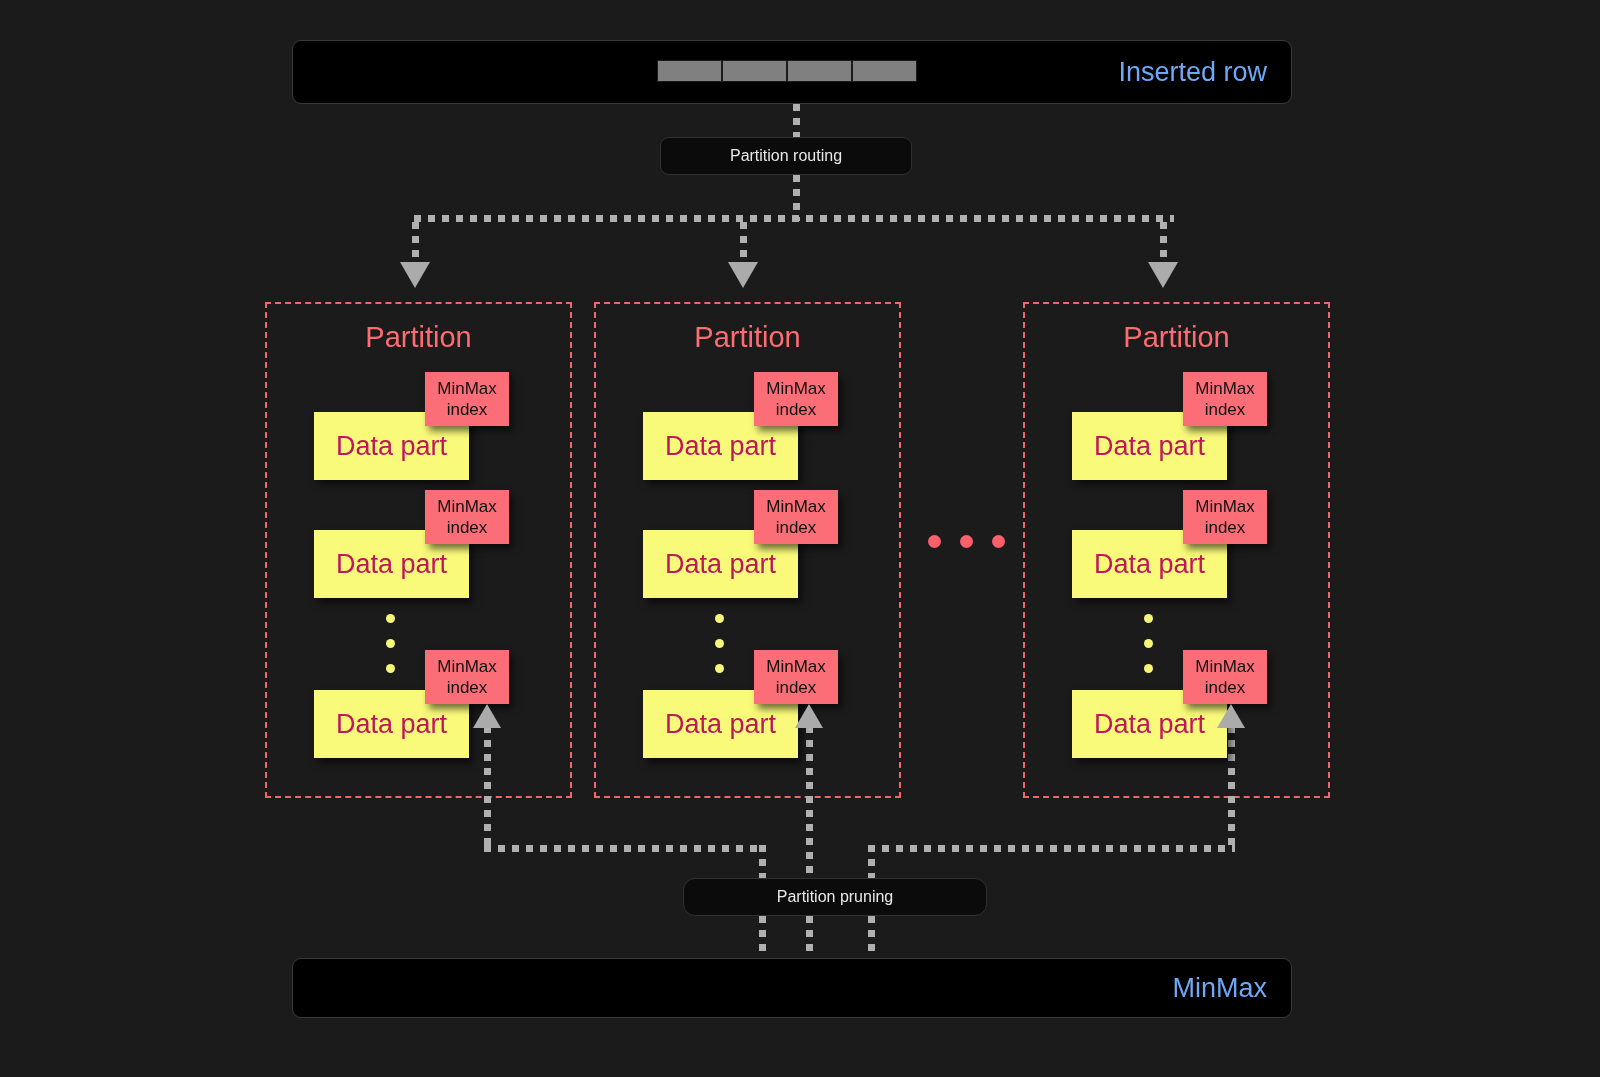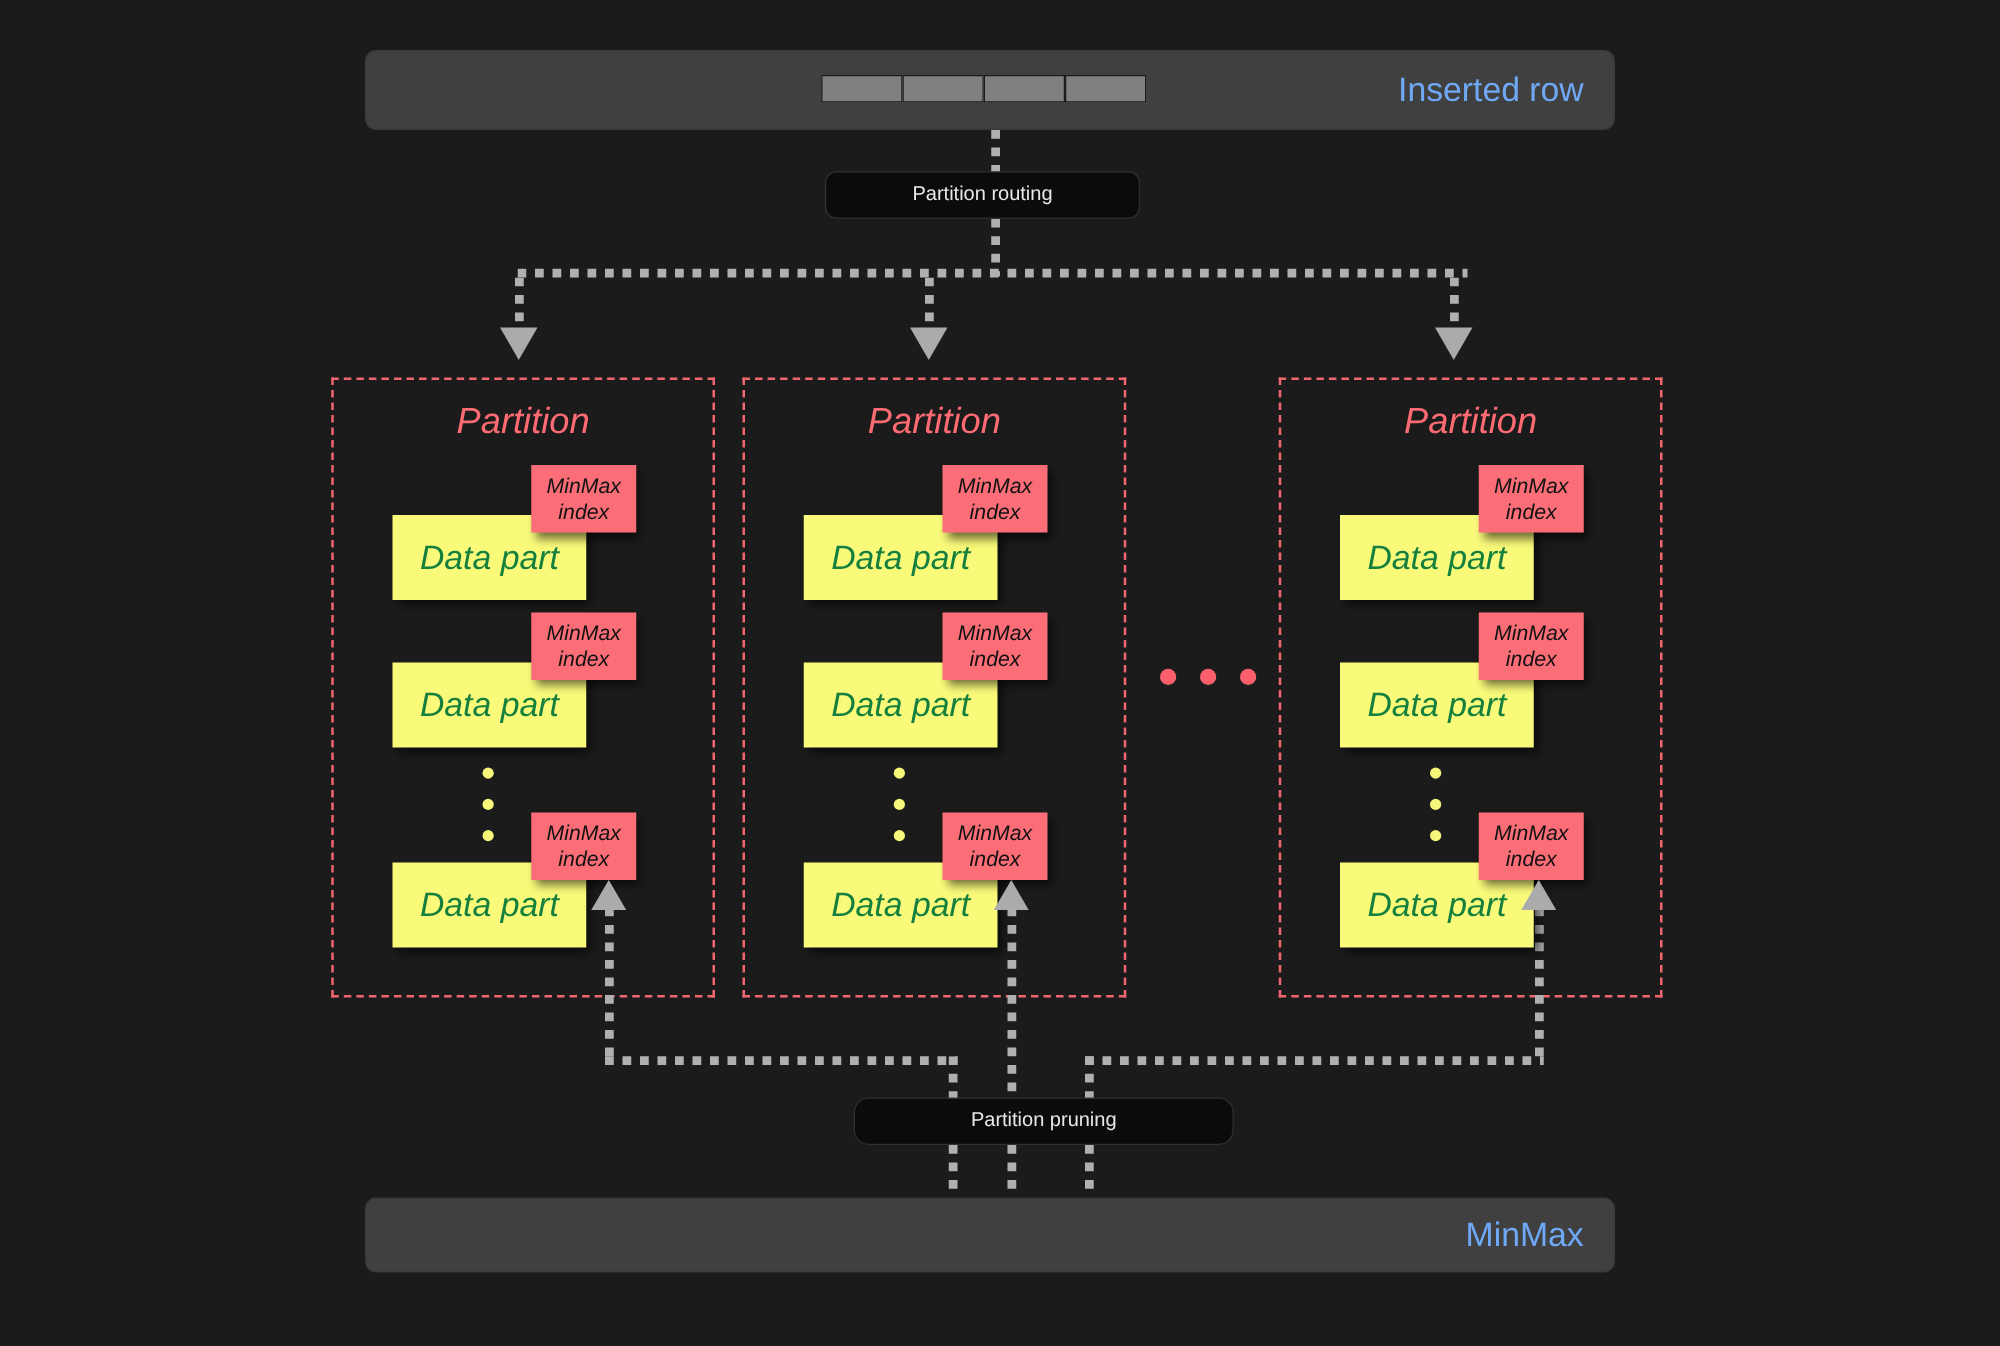--- a/index.html
+++ b/index.html
@@ -8,21 +8,21 @@
     background:#1b1b1b;
     font-family:"Liberation Sans", sans-serif;
     overflow:hidden;
     position:relative;
   }
   #stage{position:absolute;left:0;top:0;width:1600px;height:1077px;}
 
   
   .darkbar{
     position:absolute;
-    background:#404040;
+    background:#000000;
     border:1px solid #3a3a3a;
     border-radius:9px;
     box-sizing:border-box;
   }
   #inserted-row-bar{left:292px;top:40px;width:1000px;height:64px;}
   #query-bar{left:292px;top:958px;width:1000px;height:60px;}
 
   .corner-label{
     position:absolute;
     color:#6fa8f5;
@@ -94,35 +94,34 @@
     border-bottom:24px solid #ababab;
     z-index:5;
   }
 
   
   .partition{
     position:absolute;
     top:302px;height:496px;
     border:2px dashed #f0666f;
     box-sizing:border-box;
-    font-style:italic;
   }
   .partition-title{
     position:absolute;top:16px;left:0;width:100%;
     text-align:center;
     color:#ff6b72;
     font-size:29px;
     line-height:34px;
   }
 
   .datapart{
     position:absolute;
     width:155px;height:68px;
     background:#f9f97a;
-    color:#15803d;
+    color:#be185d;
     font-size:27px;
     display:flex;align-items:center;justify-content:center;
     box-shadow:4px 5px 7px rgba(0,0,0,0.55);
     z-index:3;
   }
   .minmax{
     position:absolute;
     width:84px;height:54px;
     background:#fb6e78;
     color:#111;

